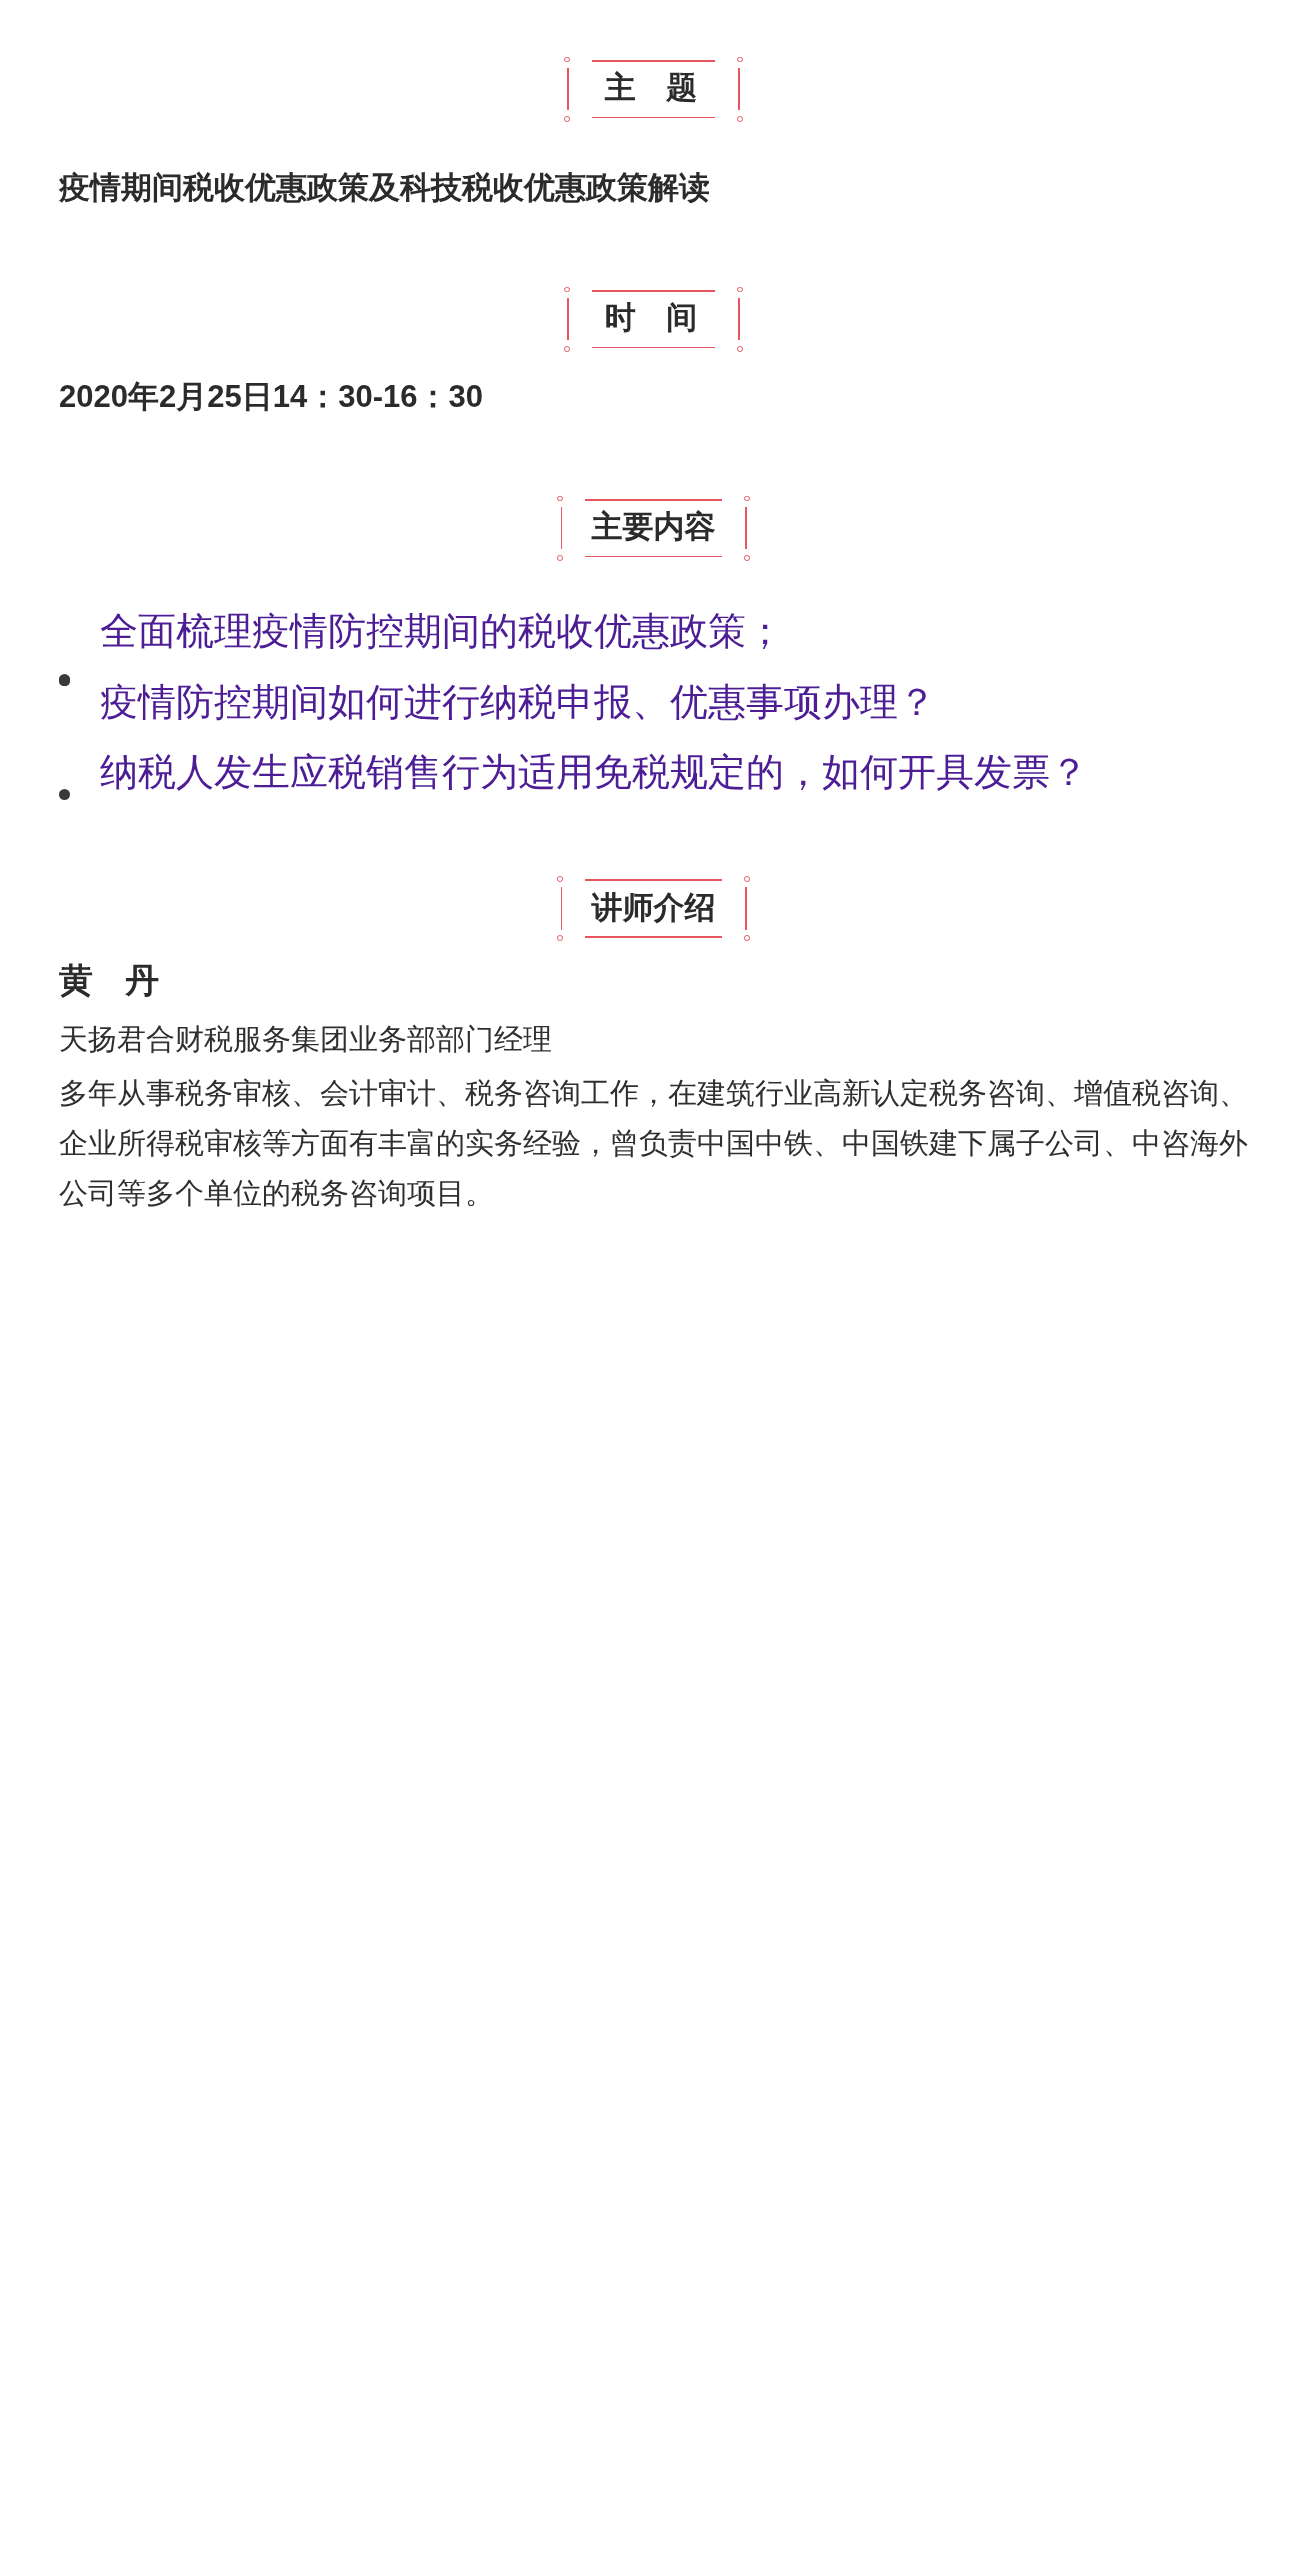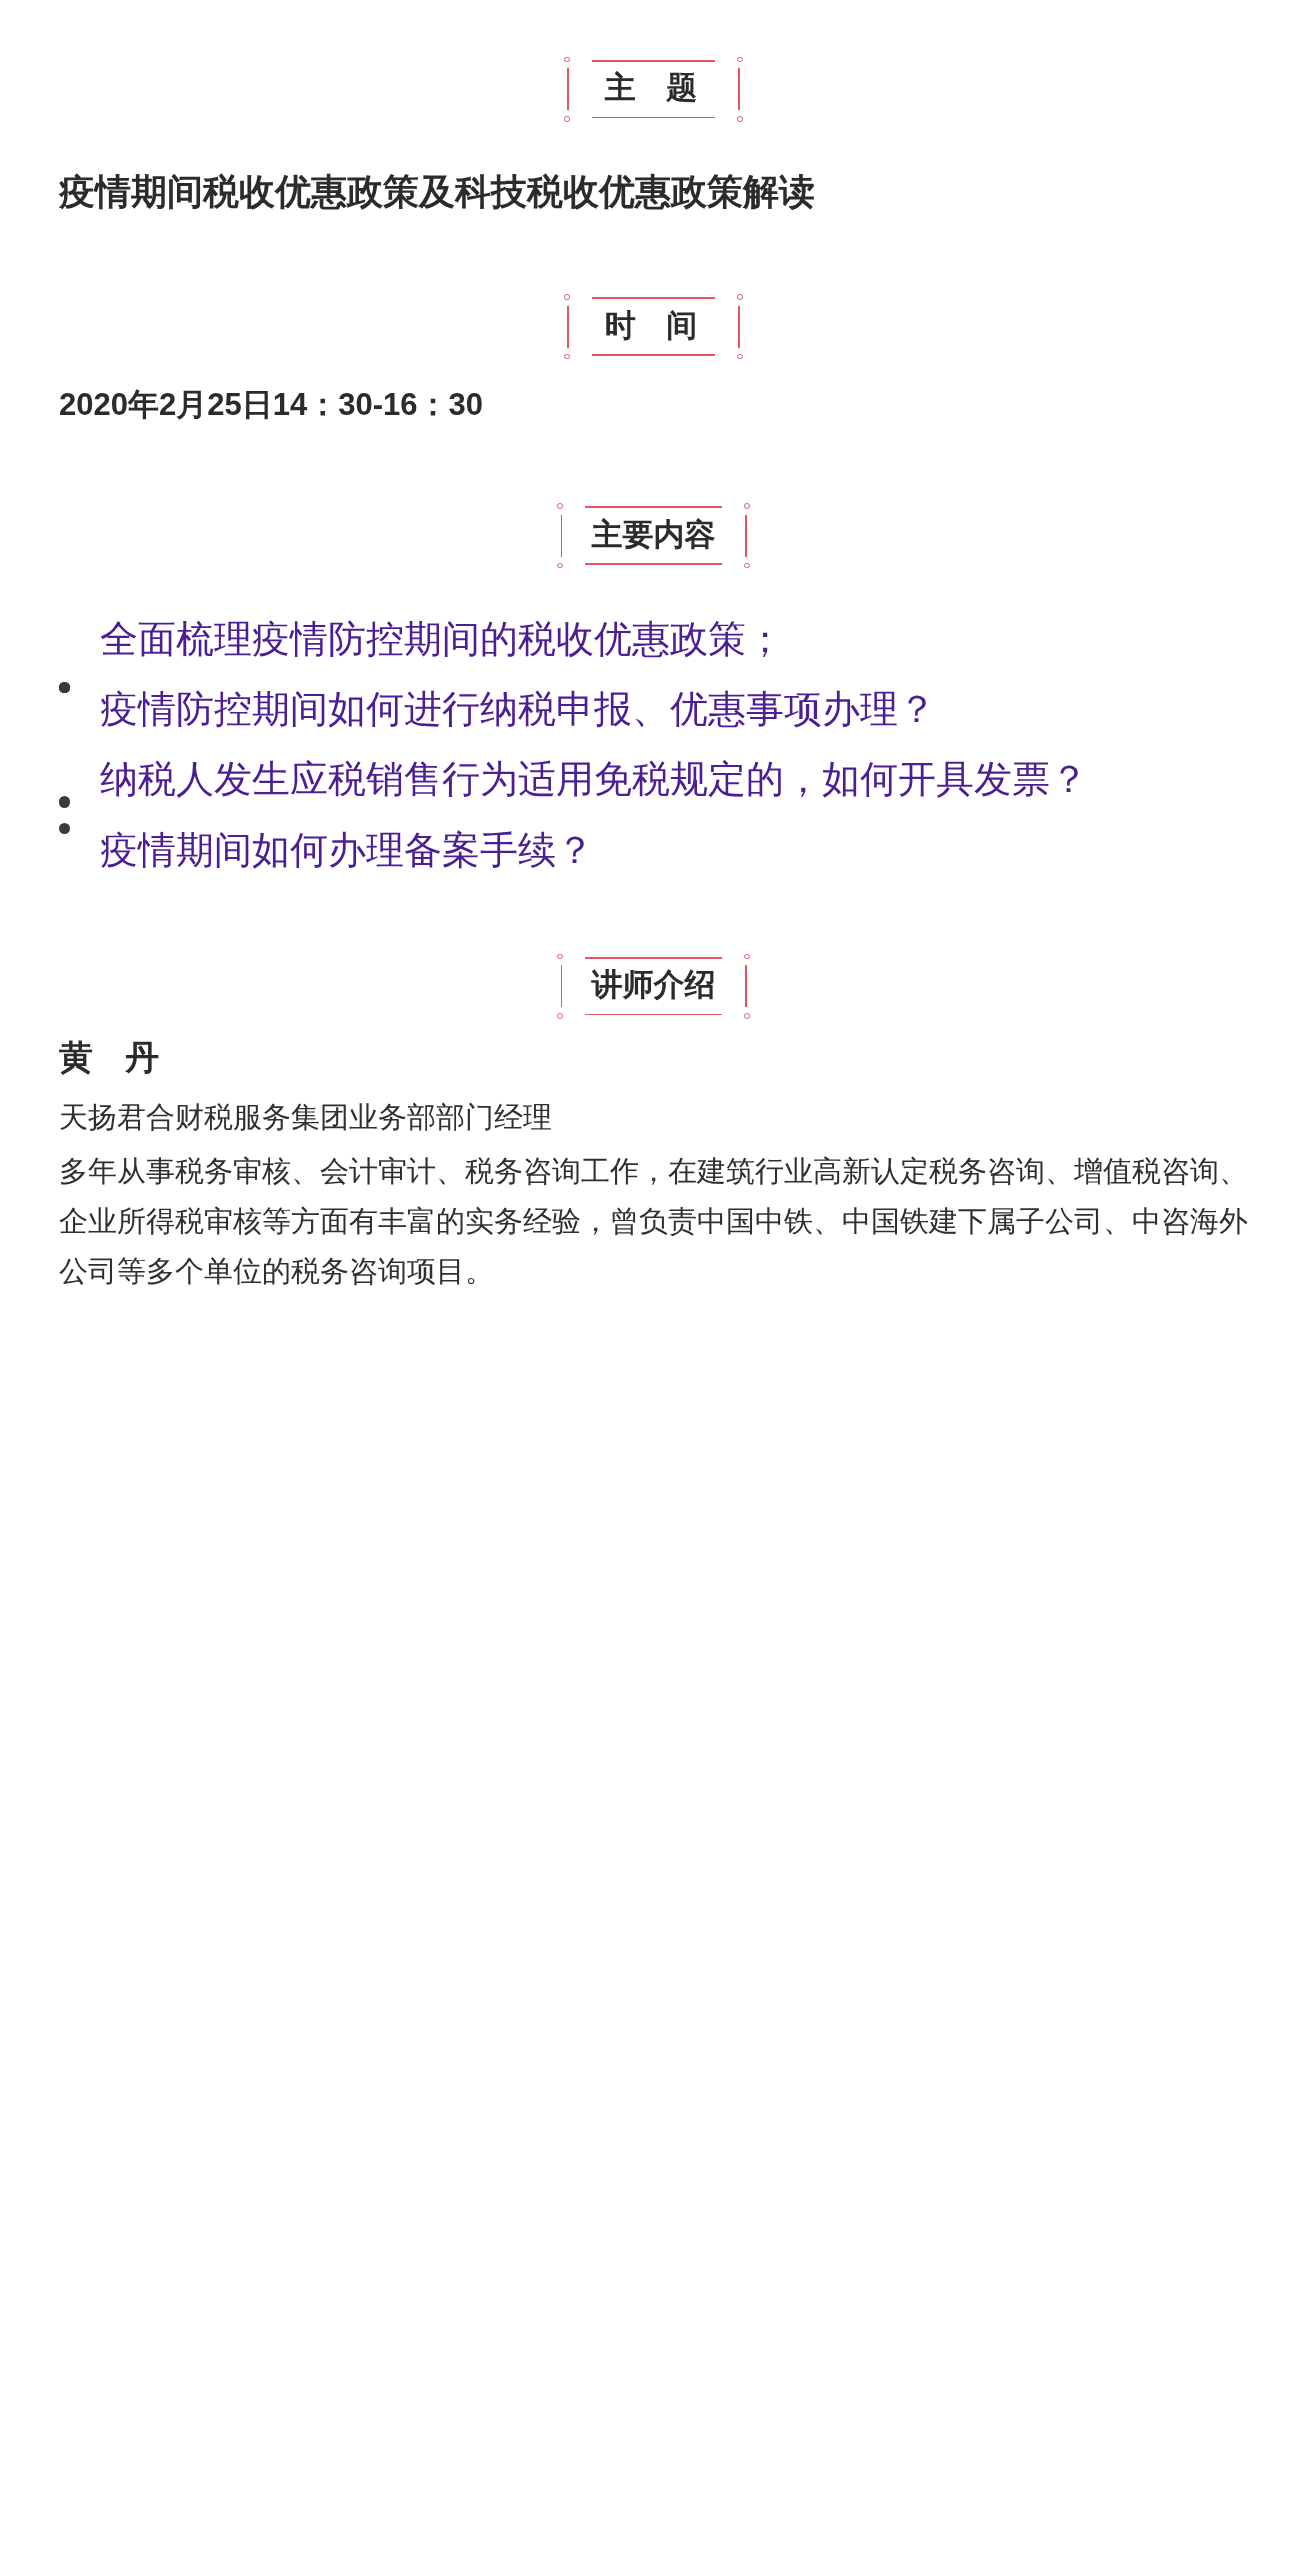--- a/index.html
+++ b/index.html
@@ -61,21 +61,21 @@
     font-weight: 700;
     color: #2b2b2b;
     line-height: 1.1;
     white-space: nowrap;
     font-family: Liberation Serif, serif;
   }
   .badge .label.spaced { letter-spacing: 11.4px; padding-left: 6.5px; }
 
   
   .title-line {
-    font-size: 36px;
+    font-size: 31px;
     font-weight: 700;
     color: #2b2b2b;
     line-height: 1.5;
     margin: 47px 0 0 0;
   }
   .time-line {
     font-size: 31px;
     font-weight: 700;
     color: #2b2b2b;
     line-height: 1.5;
@@ -201,24 +201,20 @@
       <span class="bullet"></span>
     </li>
     <li class="b4">
       <span class="bullet"></span>
       <span>疫情防控期间如何进行纳税申报、优惠事项办理？</span>
     </li>
     <li class="b5">
       <span class="bullet"></span>
       <span>纳税人发生应税销售行为适用免税规定的，如何开具发票？</span>
     </li>
-    <li class="b6">
-      <span class="bullet"></span>
-      <span>疫情期间如何办理备案手续？</span>
-    </li>
   </ul>
 
   <div class="gap-before-speaker"></div>
 
   <div class="badge-wrap">
     <div class="badge">
       <span class="bar top"></span>
       <span class="bar bottom"></span>
       <span class="bar left"></span>
       <span class="bar right"></span>

